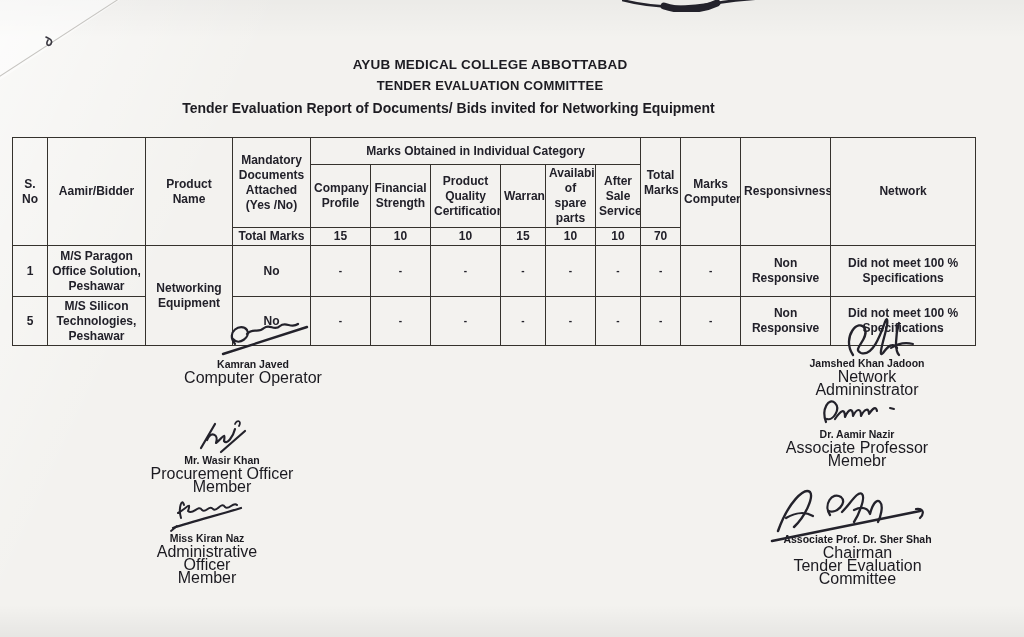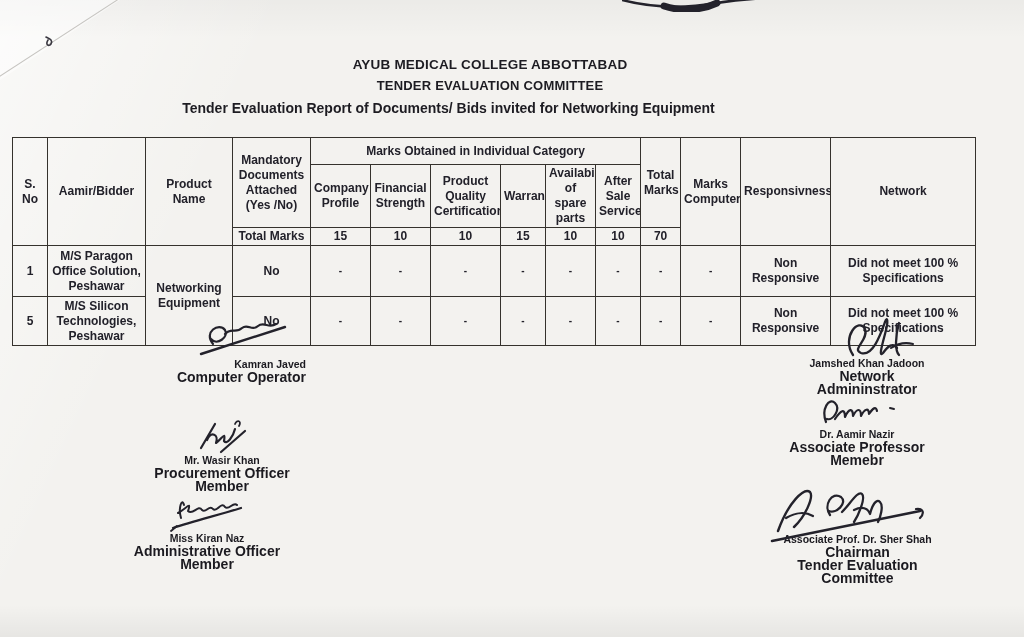--- a/index.html
+++ b/index.html
@@ -47,21 +47,21 @@
   }
   tr.hdr-a td{height:24px;}
   tr.hdr-b td{height:36px;}
   tr.hdr-c td{height:13px;}
   tr.data-1 td{height:48px;}
   tr.data-2 td{height:46px;}
   .dash{font-size:10px;}
   
   .sig-block{position:absolute;text-align:center;width:150px;}
   .sig-name{font-size:10.5px;font-weight:bold;line-height:13px;color:#1b1a20;}
-  .sig-line{font-size:14px;font-weight:bold;line-height:13px;color:#1b1a20;}
+  .sig-line{font-size:16px;font-weight:normal;line-height:13px;color:#1b1a20;}
   .sig-art{display:block;margin:0 auto;}
   svg.ink path{fill:none;stroke:#23222b;stroke-linecap:round;stroke-linejoin:round;}
 </style>
 </head>
 <body>
 
 <div class="page">
 
   <div class="fold-triangle"></div>
   <div class="fold-line"></div>
@@ -155,21 +155,21 @@
         <td class="dash">-</td>
         <td class="dash">-</td>
         <td class="dash">-</td>
         <td>Non Responsive</td>
         <td>Did not meet 100 % Specifications</td>
       </tr>
     </tbody>
       </table>
   </div>
 
-  <div class="sig-block" style="left:156px;top:320px;text-align:right;">
+  <div class="sig-block" style="left:178px;top:320px;">
     <svg class="sig-art ink" style="transform:translateX(14px);" width="96" height="38" viewBox="0 0 96 38">
       <path d="M16 24 C6 12, 22 2, 28 10 C32 17, 20 26, 14 19" stroke-width="2.2"></path>
       <path d="M28 14 C34 7, 39 14, 45 8 C51 3, 55 12, 61 6 C67 1, 72 9, 79 4" stroke-width="2.2"></path>
       <path d="M4 34 L88 7" stroke-width="2.4"></path>
     </svg>
     <div class="sig-name">Kamran Javed</div>
     <div class="sig-line">Computer Operator</div>
     <div class="sig-line"></div>
   </div>
 

